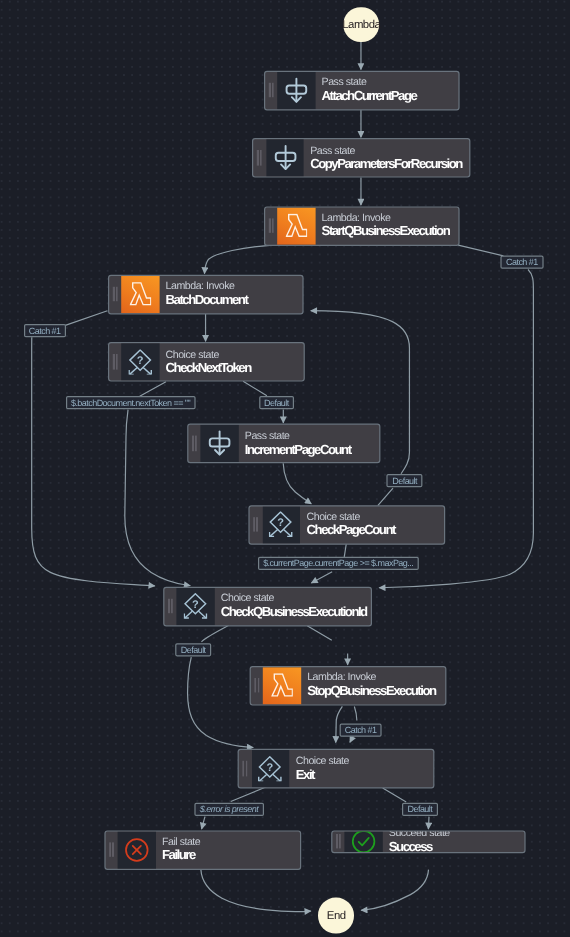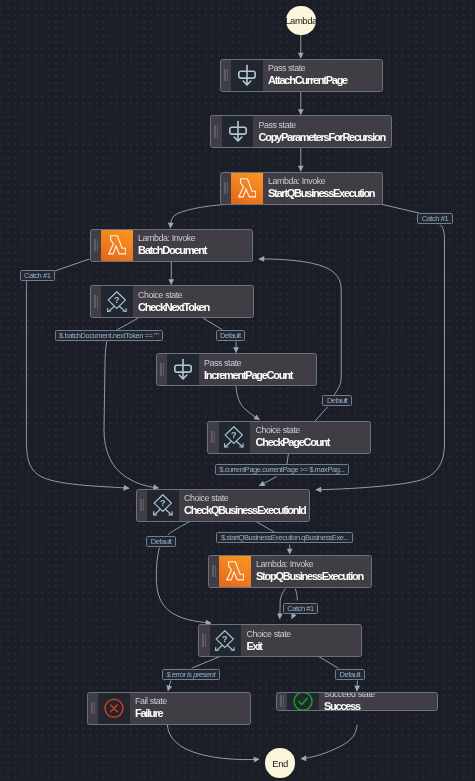--- a/index.html
+++ b/index.html
@@ -265,18 +265,17 @@
         <div class="type">Succeed state</div>
         <div class="name">Success</div>
       </div>
     </div>
     <div class="elabel" style="left: 417.2px; top: 213.4px;">Catch #1</div>
     <div class="elabel" style="left: 19.5px; top: 269.8px;">Catch #1</div>
     <div class="elabel" style="left: 54.6px; top: 330.3px;">$.batchDocument.nextToken == ""</div>
     <div class="elabel" style="left: 215.5px; top: 330.2px;">Default</div>
     <div class="elabel" style="left: 322.4px; top: 394.9px;">Default</div>
     <div class="elabel" style="left: 214.8px; top: 464.2px;">$.currentPage.currentPage &gt;= $.maxPag...</div>
-    <div class="elabel" style="left: 216.4px; top: 531.7px;">$.startQBusinessExecution.qBusinessExe...</div>
     <div class="elabel" style="left: 146.2px; top: 535.7px;">Default</div>
     <div class="elabel" style="left: 282.8px; top: 602.5px;">Catch #1</div>
     <div class="elabel" style="left: 162px; top: 669.1px; font-style: italic;">$.error is present</div>
     <div class="elabel" style="left: 335.1px; top: 668.7px;">Default</div>
   </div>
 
 </body></html>

